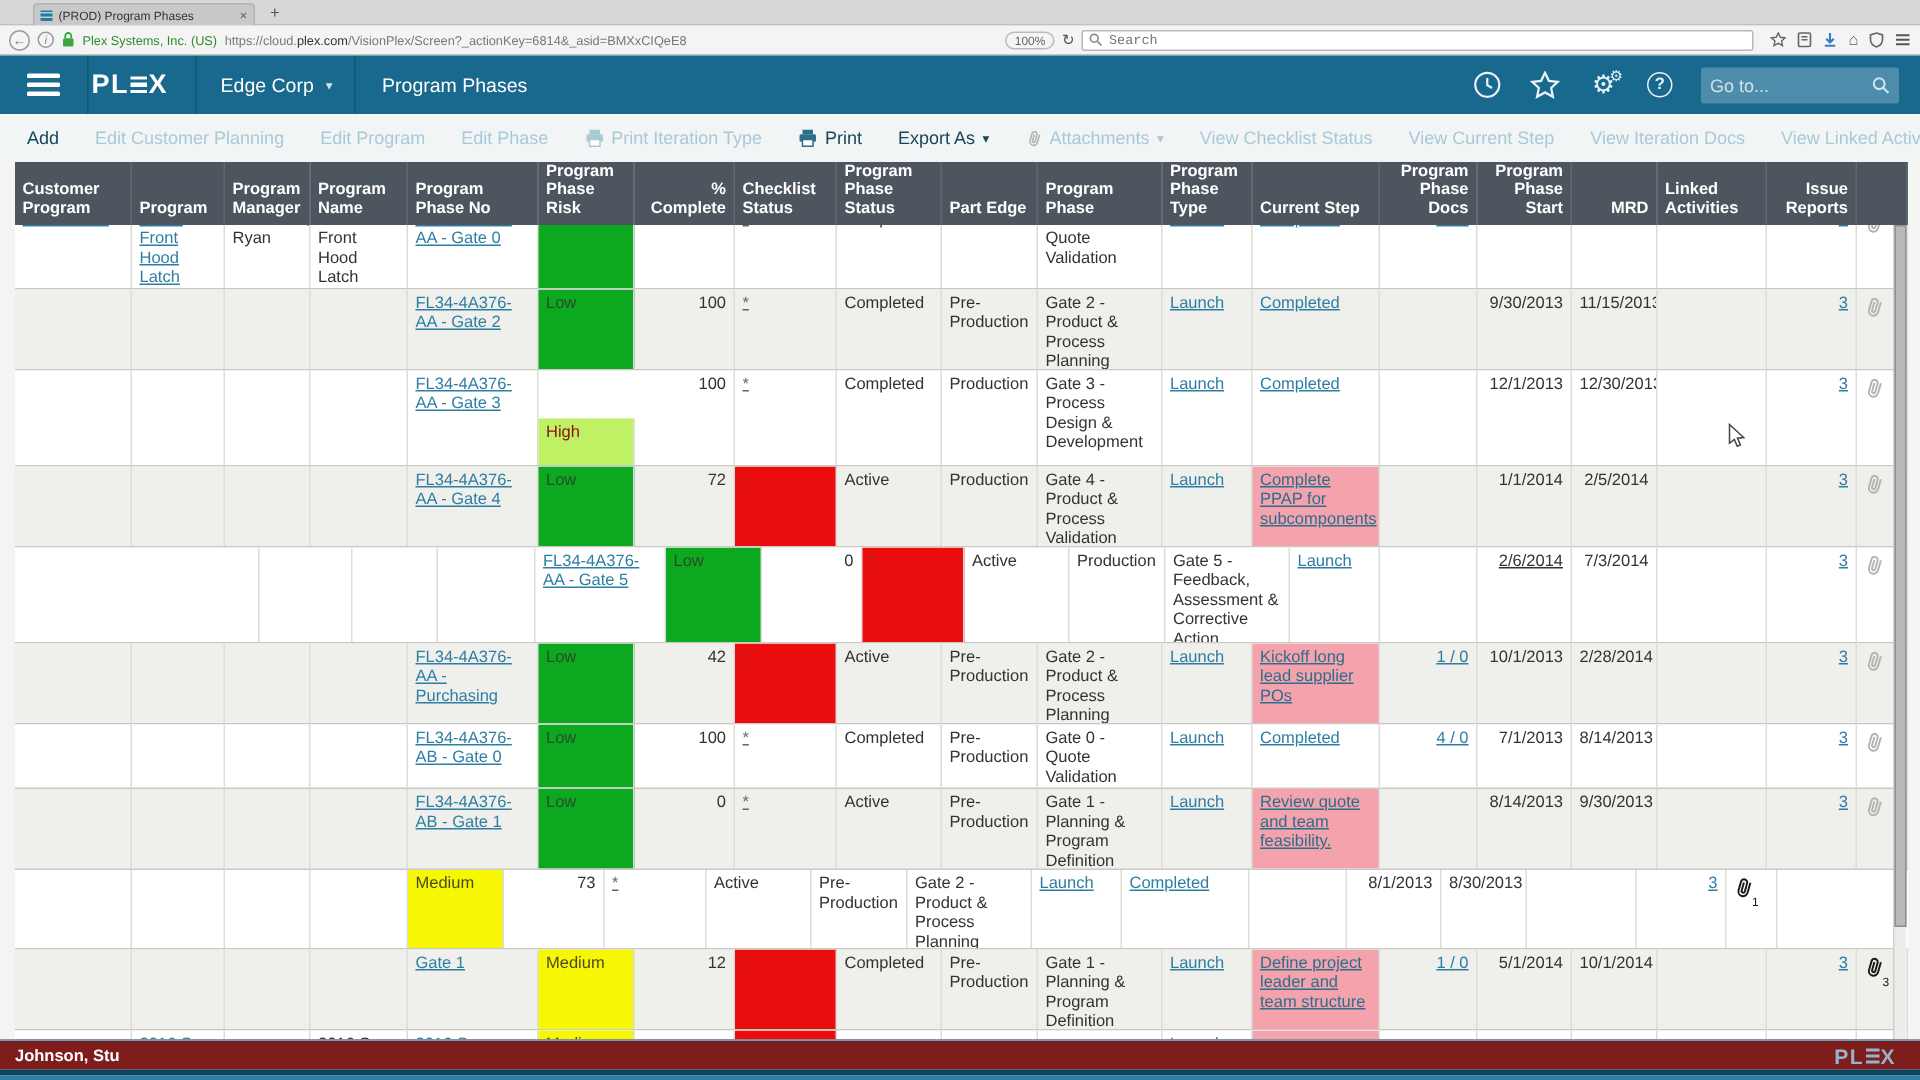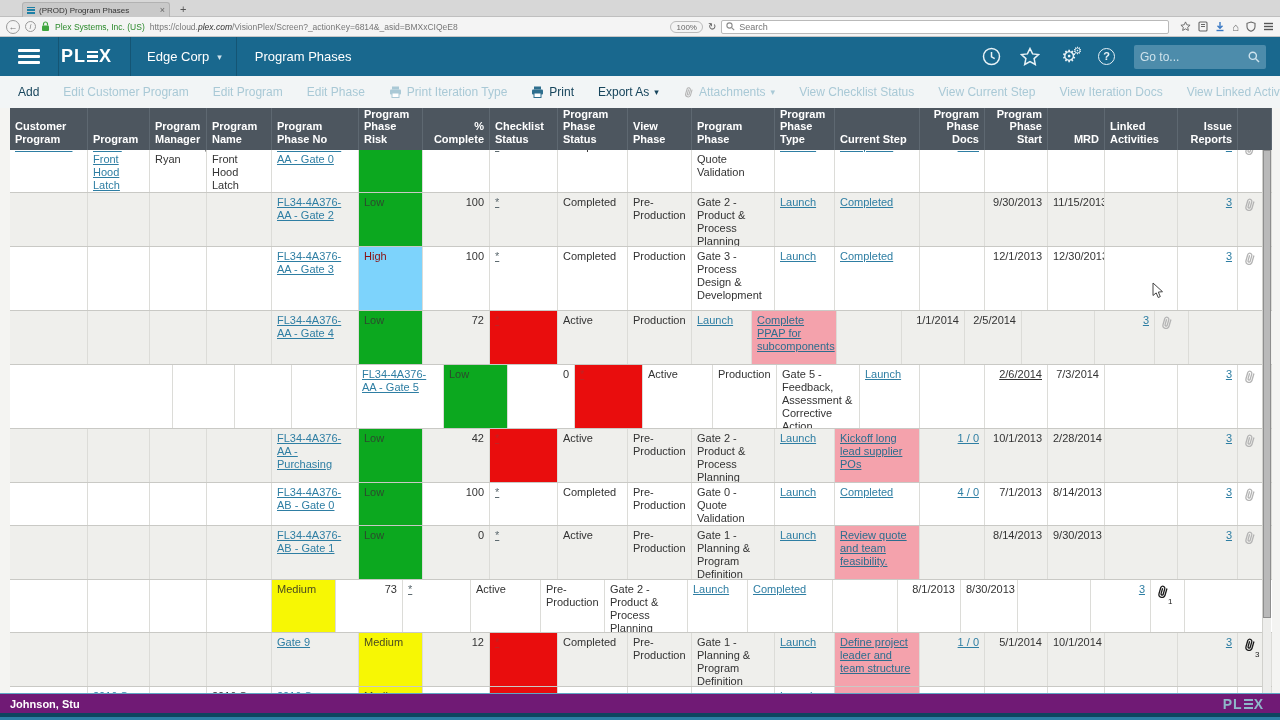--- a/index.html
+++ b/index.html
@@ -19,26 +19,26 @@
   .newtab { position:absolute; left:180px; top:3px; font-size:11px; color:#555; }
 
   .urlbar { left:0; top:17px; width:1280px; height:20px; background:#f4f4f4; border-bottom:1px solid #c6c6c6;
             display:flex; align-items:center; padding:0 6px; gap:5px; }
   .circle-btn { width:14px; height:14px; border:1px solid #9a9a9a; border-radius:50%; color:#777;
                 font-size:9px; line-height:12px; text-align:center; flex:0 0 auto; }
   .info-i { width:11px; height:11px; border:1px solid #999; border-radius:50%; color:#888; font-size:8px;
             line-height:9px; text-align:center; font-style:italic; flex:0 0 auto;}
   .sec-text { font-size:8.5px; color:#2c8a2c; white-space:nowrap; }
   .url-text { font-size:8.5px; color:#777; white-space:nowrap; overflow:hidden; }
-  .url-domain { color:#333;font-style:italic; }
+  .url-domain { color:#333; }
   .zoom-pill { font-size:8px; color:#666; border:1px solid #bbb; border-radius:8px; padding:0 5px; height:12px; line-height:11px; margin-left:auto;}
   .reload { font-size:10px; color:#555; }
   .searchbox { width:448px; height:14px; background:#fff; border:1px solid #b9b9b9; border-radius:2px;
                display:flex; align-items:center; padding:0 4px; gap:4px; }
-  .searchbox input { border:none; outline:none; font-size:9px; color:#555; width:100%; background:transparent; font-family:Liberation Sans, sans-serif;}
+  .searchbox input { border:none; outline:none; font-size:9px; color:#555; width:100%; background:transparent; font-family:Liberation Mono, monospace;}
   .mini-ic { flex:0 0 auto; display:inline-flex; align-items:center; justify-content:center; }
   .chrome-icons { display:flex; gap:7px; align-items:center; margin-left:6px; }
 
   
   .plexbar { left:0; top:37px; width:1280px; height:39px; background:#19688e; display:flex; align-items:center; }
   .burger { width:58px; display:flex; flex-direction:column; gap:3px; align-items:center; padding:0 18px; }
   .burger i { display:block; width:22px; height:3px; background:#fff; border-radius:1px; }
   .plexlogo { display:flex; align-items:center; font-weight:bold; letter-spacing:1px;justify-content:flex-end; }
   .plexlogo .bars { display:inline-flex; flex-direction:column; gap:2px; margin:0 1px; }
   .plexlogo .bars i { display:block; width:11px; height:2.5px; background:currentColor; }
@@ -71,35 +71,35 @@
         padding:3px 5px 5px 5px; border-right:1px solid #5e6871; display:flex; align-items:flex-end; }
   .th.al-right { justify-content:flex-end; text-align:right; }
   .trow { display:flex; background:#fff; border-bottom:1px solid #c9c9c5; overflow:hidden; }
   .trow.alt { background:#efefec; }
   .td { padding:3px 5px; border-right:1px solid #dcdcd8; overflow:hidden; font-size:11px; color:#333; line-height:13px; }
   .td.al-right { text-align:right; }
   .trow.clipped .cc { margin-top:-13px; }
   a.lnk { color:#2e7ea3; text-decoration:underline; cursor:pointer; }
   .risk-low    { background:#0ca81f; color:#2c4a2e; }
   .risk-medium { background:#f7f704; color:#4a4a20; }
-  .risk-high   { background:#7dd3fc; color:#8b1111; }
+  .risk-high   { background:#bef264; color:#8b1111;margin-top:32px; }
   .chk-red { background:#e90d0d; }
   a.chk-star { color:#c22222; text-decoration:underline; cursor:pointer; }
   a.chk-link { color:#5d6a70; text-decoration:underline; cursor:pointer; }
   .td.alert { background:#f4a2ac; }
   .td.alert a.lnk { color:#2d6e8e; }
   .clip-count { font-size:8px; color:#1a1a1a; position:relative; top:4px; left:-1px; }
   .attach-td { padding-top:4px; }
 
   .vscroll { position:absolute; left:1262px; top:42px; width:9px; height:543px; background:#ededeb; border-left:1px solid #d0d0cc;}
   .vthumb { position:absolute; left:0px; top:0; width:8px; height:468px; background:#b9b9b9; border:1px solid #8e8e8e; }
 
   
   .footer { left:0; top:693px; width:1280px; height:27px; }
-  .f-main { position:absolute; left:0; top:0; width:1280px; height:20px; background:#701a75; border-top:1px solid #5fa6c4;
+  .f-main { position:absolute; left:0; top:0; width:1280px; height:20px; background:#7f1d1d; border-top:1px solid #5fa6c4;
             display:flex; align-items:center; }
   .f-user { color:#fff; font-size:11px; font-weight:bold; padding-left:10px; }
   .f-logo { position:absolute; right:16px; top:2px; color:#8fb7c9; font-size:14px; }
   .f-dark { position:absolute; left:0; top:20px; width:1280px; height:4px; background:#0d455f; }
   .f-lite { position:absolute; left:0; top:24px; width:1280px; height:3px; background:#2d7ea4; }
 
   .cursor { position:absolute; left:1152px; top:282px; z-index:50; }
 </style>
 </head>
 <body>
@@ -222,21 +222,21 @@
       </span>
     </span>
   </span>
 </div>
 
 <div class="abs toolbar" id="toolbar">
     <span class="tb-item tb-on">
       <span>Add</span>
     </span>
     <span class="tb-item tb-off">
-      <span>Edit Customer Program</span>
+      <span>Edit Customer Planning</span>
     </span>
     <span class="tb-item tb-off">
       <span>Edit Program</span>
     </span>
     <span class="tb-item tb-off">
       <span>Edit Phase</span>
     </span>
     <span class="tb-item tb-off">
       <svg width="13" height="12" viewBox="0 0 13 12">
         <rect x="3" y="0.5" width="7" height="3" fill="#aac9d6"></rect>
@@ -283,21 +283,21 @@
       <div class="thead-row">
         <div class="th" style="width: 78px;">Customer Program</div>
         <div class="th" style="width: 62px;">Program</div>
         <div class="th" style="width: 57px;">Program Manager</div>
         <div class="th" style="width: 65px;">Program Name</div>
         <div class="th" style="width: 87px;">Program Phase No</div>
         <div class="th" style="width: 64px;">Program Phase Risk</div>
         <div class="th al-right" style="width: 67px;">% Complete</div>
         <div class="th" style="width: 68px;">Checklist Status</div>
         <div class="th" style="width: 70px;">Program Phase Status</div>
-        <div class="th" style="width: 64px;">View Phase</div>
+        <div class="th" style="width: 64px;">Part Edge</div>
         <div class="th" style="width: 83px;">Program Phase</div>
         <div class="th" style="width: 60px;">Program Phase Type</div>
         <div class="th" style="width: 85px;">Current Step</div>
         <div class="th al-right" style="width: 65px;">Program Phase Docs</div>
         <div class="th al-right" style="width: 63px;">Program Phase Start</div>
         <div class="th al-right" style="width: 57px;">MRD</div>
         <div class="th" style="width: 73px;">Linked Activities</div>
         <div class="th al-right" style="width: 60px;">Issue Reports</div>
         <div class="th" style="width: 34px;"></div>
       </div>
@@ -508,20 +508,23 @@
         </div>
         <div class="td chk-red" style="width: 68px;">
           <div class="cc"><a class="chk-star">*</a></div>
         </div>
         <div class="td" style="width: 70px;">
           <div class="cc">Active</div>
         </div>
         <div class="td" style="width: 64px;">
           <div class="cc">Production</div>
         </div>
+        <div class="td" style="width: 83px;">
+          <div class="cc">Gate 4 - Product &amp; Process Validation</div>
+        </div>
         <div class="td" style="width: 60px;">
           <div class="cc"><a class="lnk">Launch</a></div>
         </div>
         <div class="td alert" style="width: 85px;">
           <div class="cc"><a class="lnk">Complete PPAP for subcomponents</a></div>
         </div>
         <div class="td al-right" style="width: 65px;">
           <div class="cc"></div>
         </div>
         <div class="td al-right" style="width: 63px;">
@@ -848,21 +851,21 @@
         <div class="td" style="width: 62px;">
           <div class="cc"></div>
         </div>
         <div class="td" style="width: 57px;">
           <div class="cc"></div>
         </div>
         <div class="td" style="width: 65px;">
           <div class="cc"></div>
         </div>
         <div class="td" style="width: 87px;">
-          <div class="cc"><a class="lnk">Gate 9</a></div>
+          <div class="cc"><a class="lnk">Gate 1</a></div>
         </div>
         <div class="td risk-medium" style="width: 64px;">
           <div class="cc">Medium</div>
         </div>
         <div class="td al-right" style="width: 67px;">
           <div class="cc">12</div>
         </div>
         <div class="td chk-red" style="width: 68px;">
           <div class="cc"><a class="chk-star">*</a></div>
         </div>

